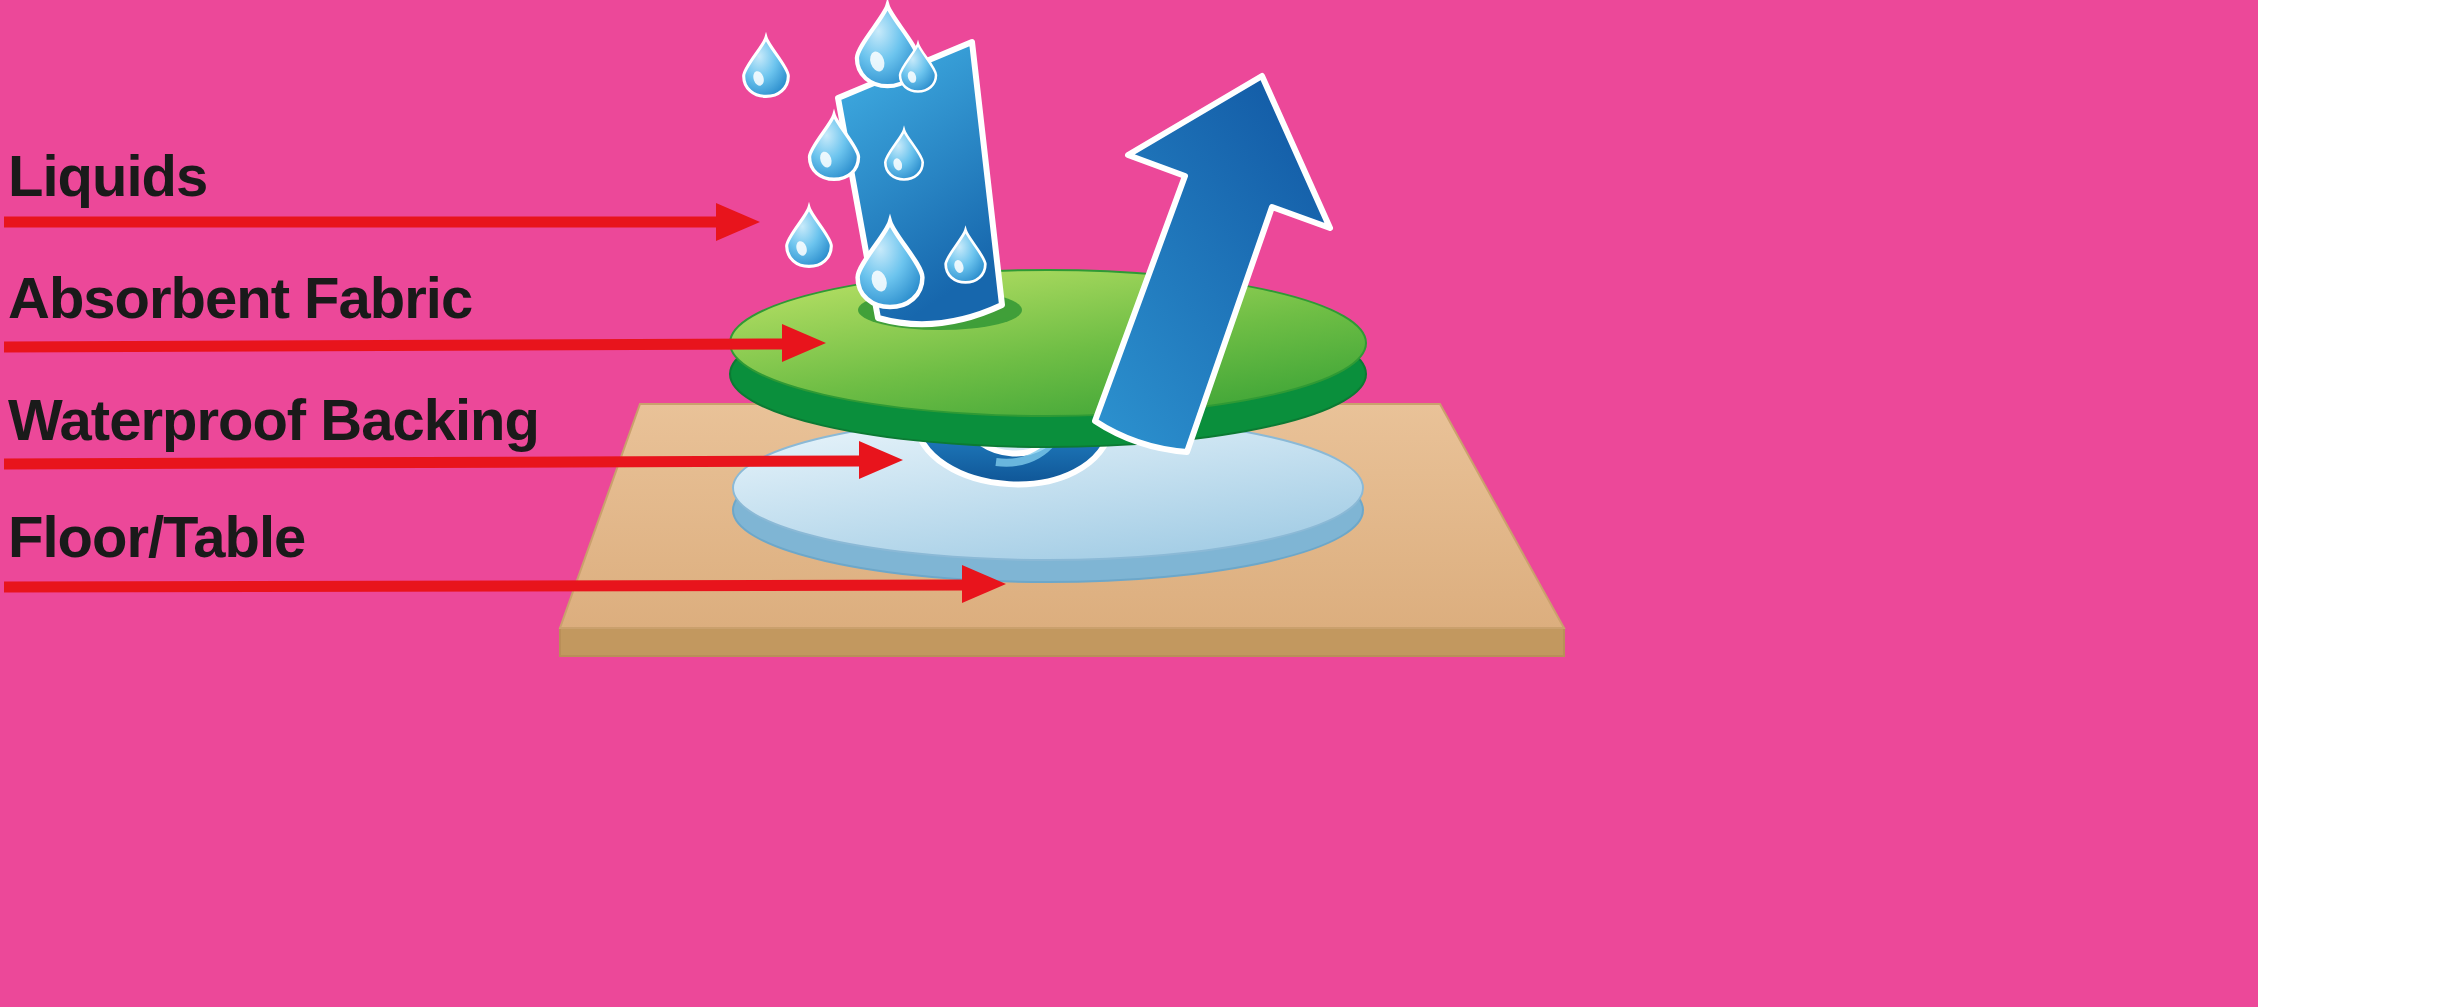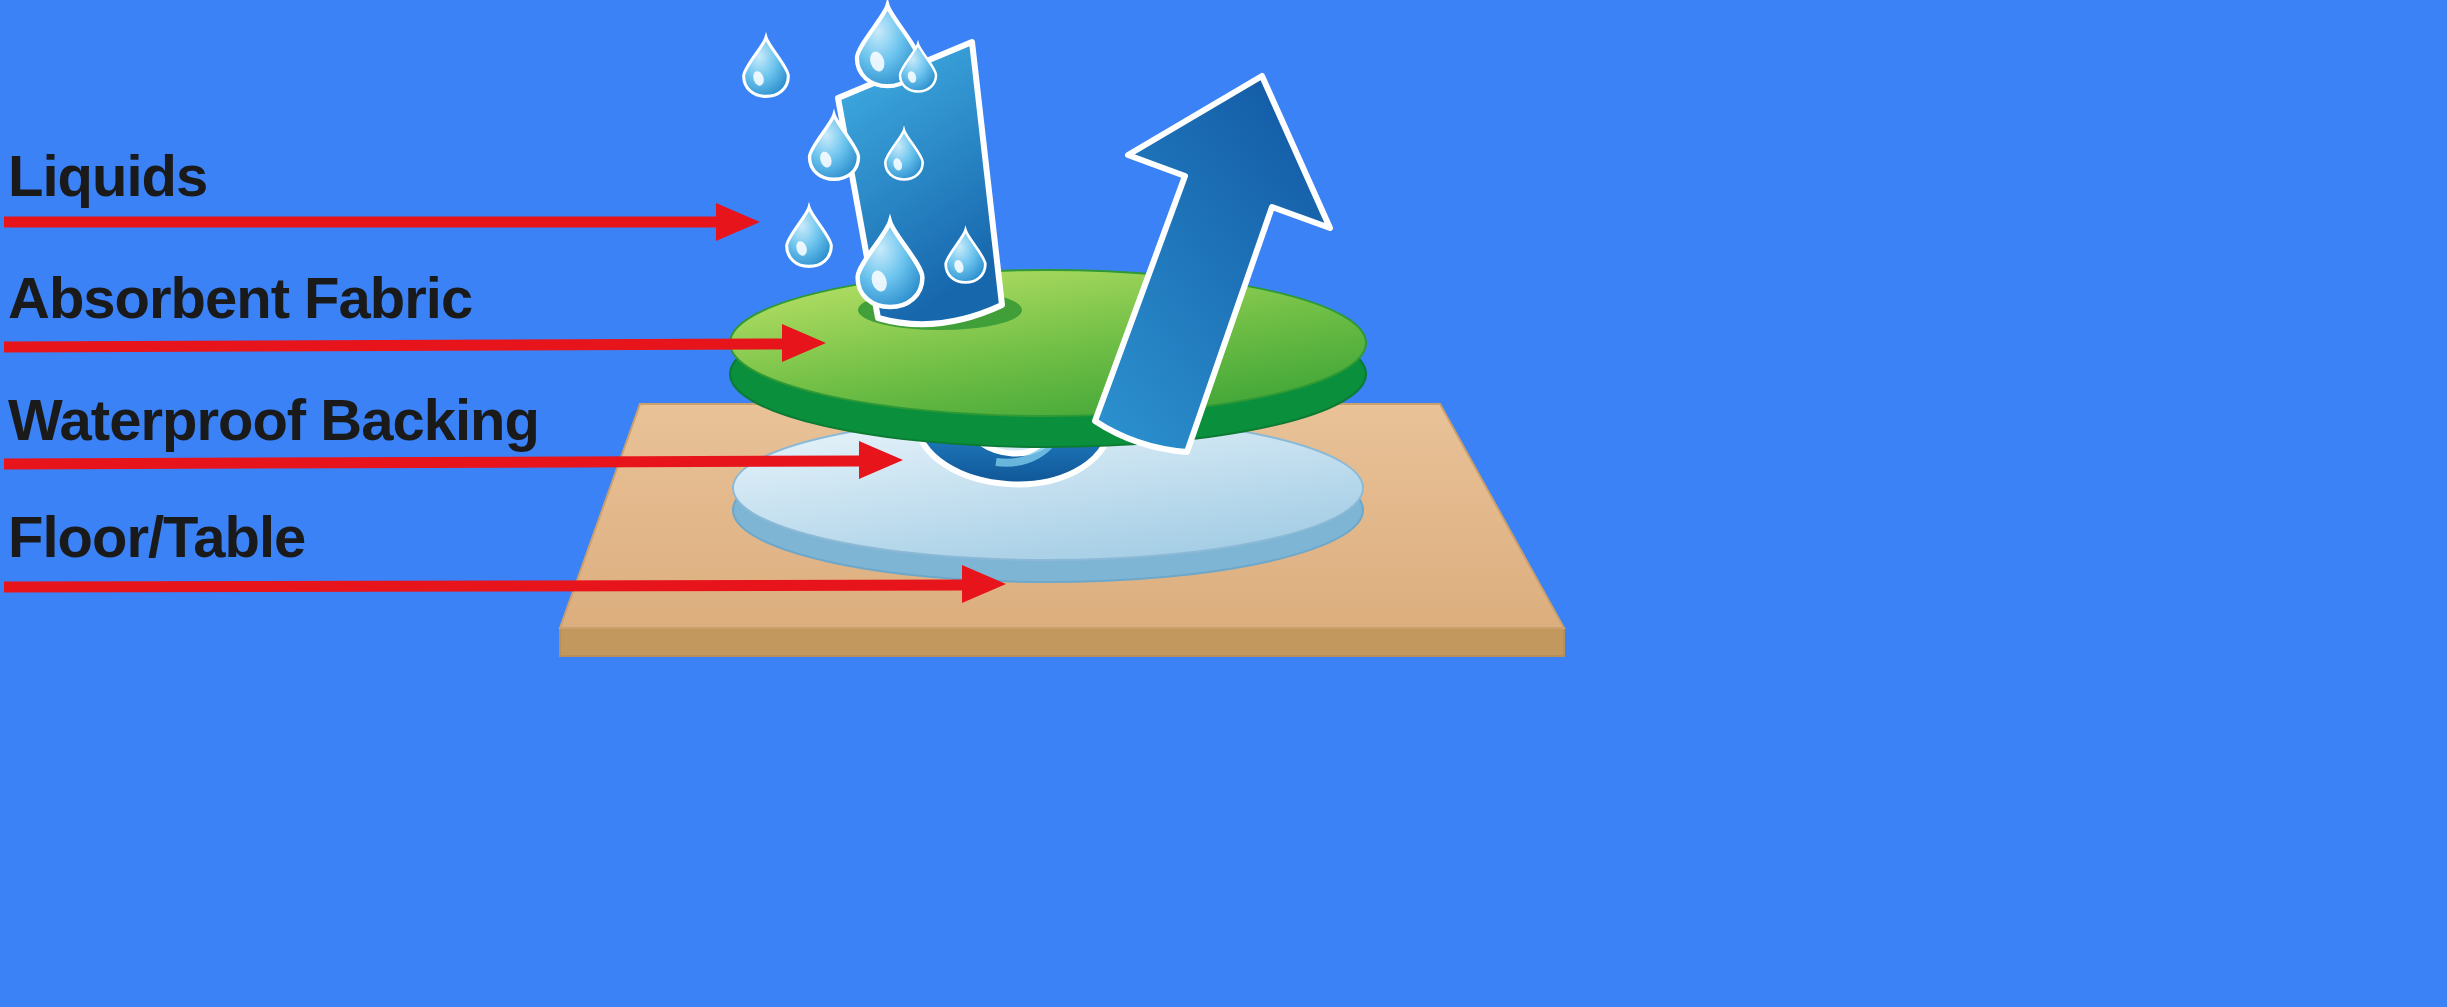--- a/index.html
+++ b/index.html
@@ -1,20 +1,20 @@
 <!DOCTYPE html>
 <html><head>
 <meta charset="utf-8">
 <style>
   html, body { margin: 0; padding: 0; background: #ffffff; }
   .stage {
     position: relative;
-    width: 2447px;
+    width: 2258px;
     height: 1007px;
-    background: #3b82f6;
+    background: #ec4899;
     overflow: hidden;
     font-family: "Liberation Sans", sans-serif;
   }
   svg { display: block; }
   .layer-label {
     font-family: "Liberation Sans", sans-serif;
     font-weight: 700;
     font-size: 58px;
     fill: #1a1a1a;
     letter-spacing: -1px;

